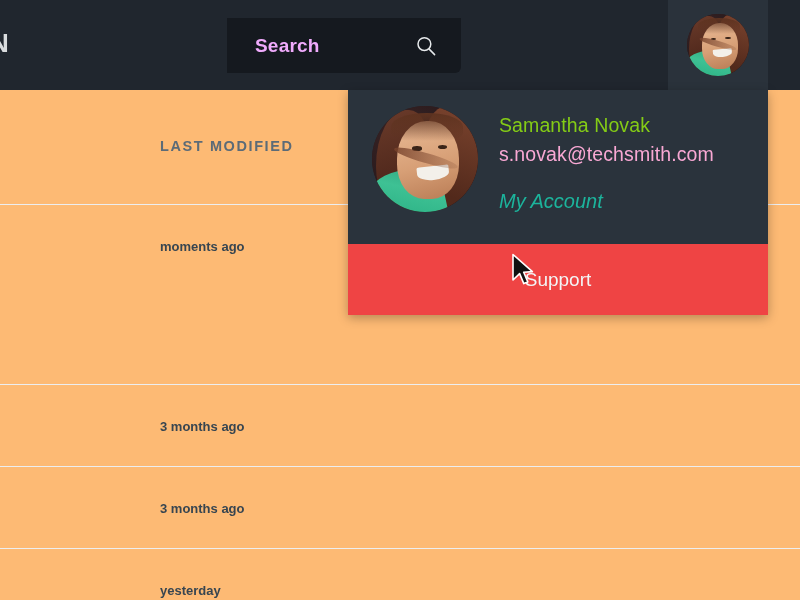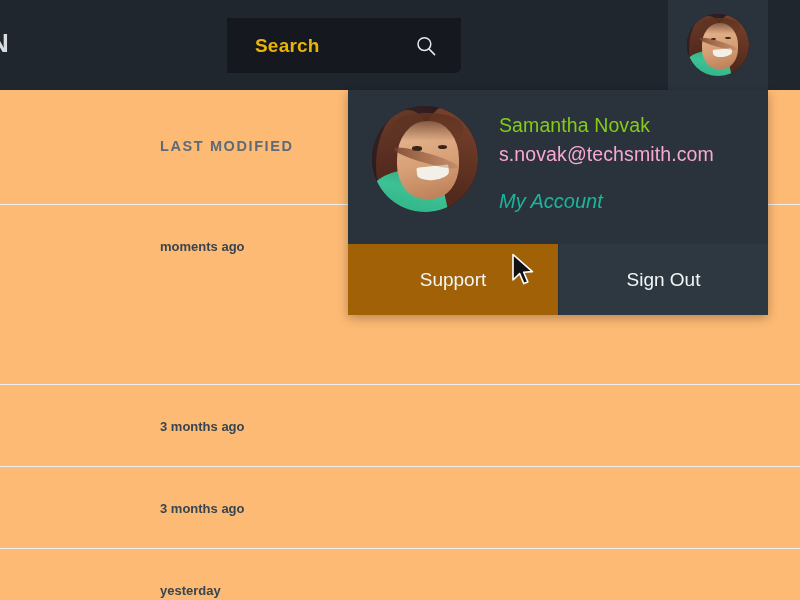--- a/index.html
+++ b/index.html
@@ -24,21 +24,21 @@
 
   
   #search-box{
     position:absolute; left:227px; top:18px; width:234px; height:55px;
     background:#15191f;
     border-radius:0 0 6px 0;
     display:flex; align-items:center;
   }
   #search-label{
     position:absolute; left:28px; top:50%; transform:translateY(-50%);
-    color:#eab308; font-size:19px; font-weight:700; letter-spacing:.2px;
+    color:#f0abfc; font-size:19px; font-weight:700; letter-spacing:.2px;
   }
   #search-icon{
     position:absolute; right:24px; top:50%; transform:translateY(-50%);
     width:22px; height:22px;
   }
 
   
   #avatar-button{
     position:absolute; left:668px; top:0; width:100px; height:90px;
     background:#2a323b;
@@ -127,21 +127,21 @@
   #dropdown-actions{
     position:absolute; left:0; bottom:0; width:420px; height:71px;
     display:flex;
   }
   .action-btn{
     flex:1 1 50%;
     display:flex; align-items:center; justify-content:center;
     color:#f3f5f6; font-size:19px; font-weight:400;
     cursor:pointer;
   }
-  #support-button{ background:#a16207; }
+  #support-button{ background:#ef4444; }
   #signout-button{ background:#2d3841; border-left:1px solid #27303a; }
 
   
   #mouse-cursor{
     position:absolute; left:510px; top:253px; width:26px; height:34px;
     pointer-events:none;
   }
 </style>
 </head>
 <body>
@@ -216,21 +216,20 @@
       <div class="strand"></div>
     </div>
   </div>
 
   <div id="account-name">Samantha Novak</div>
   <div id="account-email">s.novak@techsmith.com</div>
   <div id="my-account-link">My Account</div>
 
   <div id="dropdown-actions">
     <div id="support-button" class="action-btn">Support</div>
-    <div id="signout-button" class="action-btn">Sign Out</div>
   </div>
 
 </div>
 
 <div id="mouse-cursor">
   <svg viewBox="0 0 26 34" width="26" height="34">
     <path d="M3 1.5 L3 27 L9.6 20.6 L13.8 30.6 L17.8 28.9 L13.7 19.2 L22.4 18.6 Z" fill="#111111" stroke="#ffffff" stroke-width="1.6" stroke-linejoin="round"></path>
   </svg>
 </div>
 

